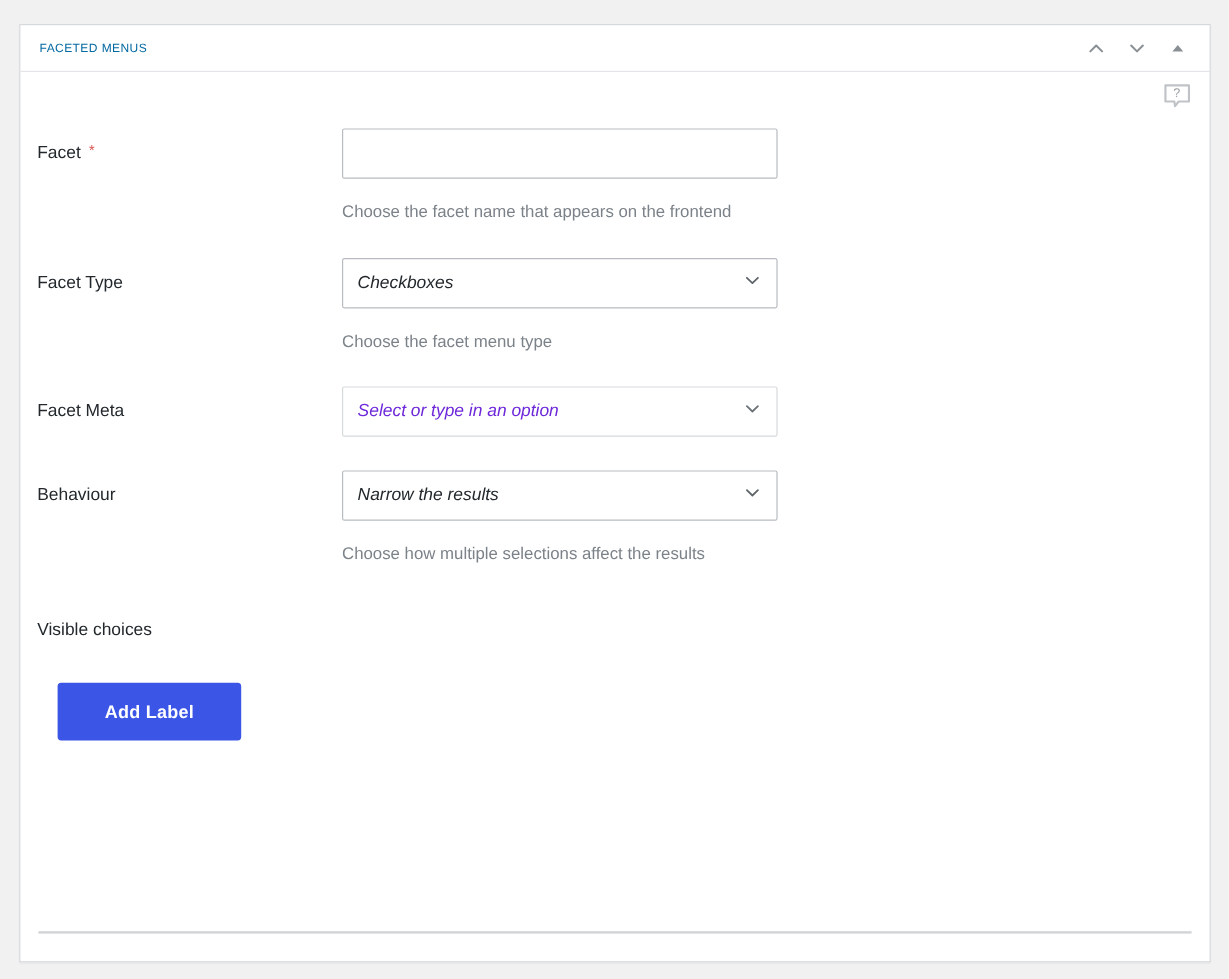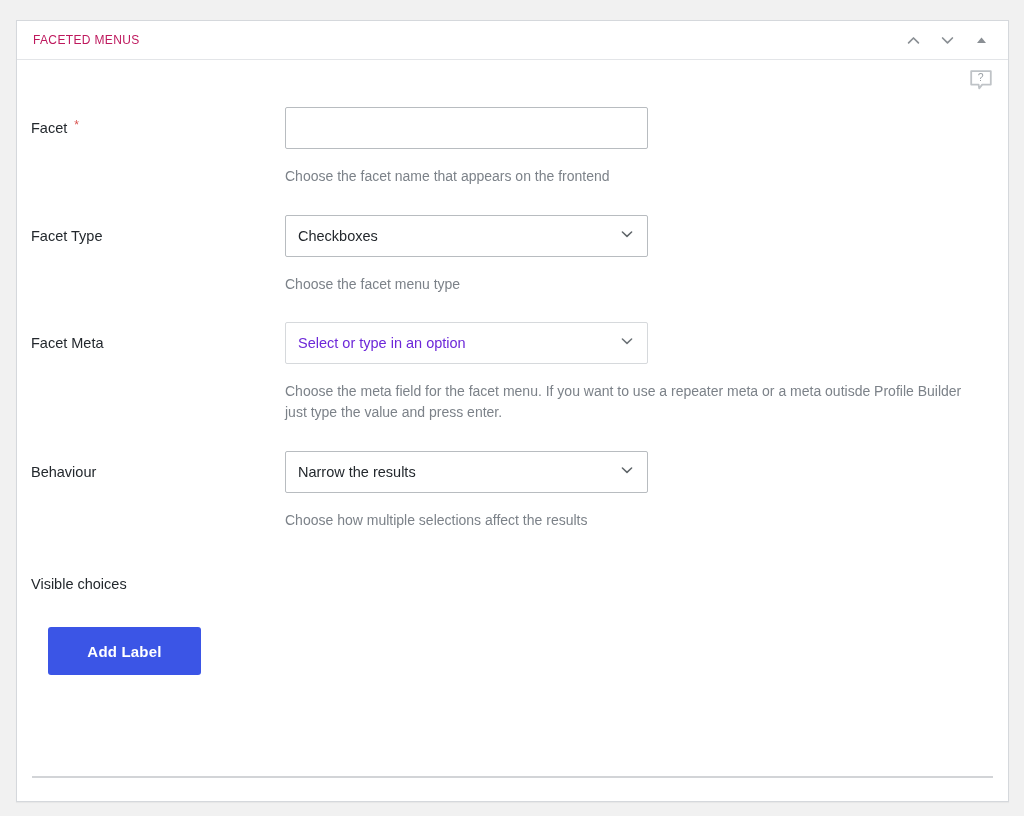--- a/index.html
+++ b/index.html
@@ -30,23 +30,23 @@
   }
 
   .panel-header {
     position: relative;
     height: 39px;
     border-bottom: 1px solid #e3e5e8;
     display: flex;
     align-items: center;
   }
   .panel-title {
-    font-size: 12px;
+    font-size: 10px;
     letter-spacing: .35px;
-    color: #be185d;
+    color: #0369a1;
     font-weight: 400;
     padding-left: 16px;
     white-space: nowrap;
   }
   .panel-header-actions {
     margin-left: auto;
     display: flex;
     align-items: center;
     gap: 6px;
     padding-right: 13px;
@@ -140,20 +140,21 @@
     border: 1px solid #b8bcc0;
     background: #ffffff;
     border-radius: 2px;
     display: flex;
     align-items: center;
     padding: 0 12px;
     font-size: 14.5px;
     color: #23282d;
     cursor: pointer;
     user-select: none;
+    font-style: italic;
   }
   .select-box.light { border-color: #d6d9dc; }
   .select-box.placeholder { color: #6d28d9; }
   .select-chevron {
     position: absolute;
     right: 13px;
     top: 50%;
     transform: translateY(-50%);
     pointer-events: none;
     display: block;
@@ -293,21 +294,20 @@
           <div class="select-wrap">
             <div class="select-box light placeholder">
               <span>Select or type in an option</span>
             </div>
             <span class="select-chevron">
               <svg width="16" height="16" viewBox="0 0 16 16" aria-hidden="true">
                 <path d="M3.4 6 L8 10.4 L12.6 6" fill="none" stroke="#6c7277" stroke-width="1.5" stroke-linecap="round" stroke-linejoin="round"></path>
               </svg>
             </span>
           </div>
-          <div class="helper wide">Choose the meta field for the facet menu. If you want to use a repeater meta or a meta outisde Profile Builder just type the value and press enter.</div>
         </div>
       </div>
 
       <div class="spacer-sm"></div>
 
       <div class="form-row">
         <div class="row-label">
           <span>Behaviour</span>
         </div>
         <div class="row-field">

